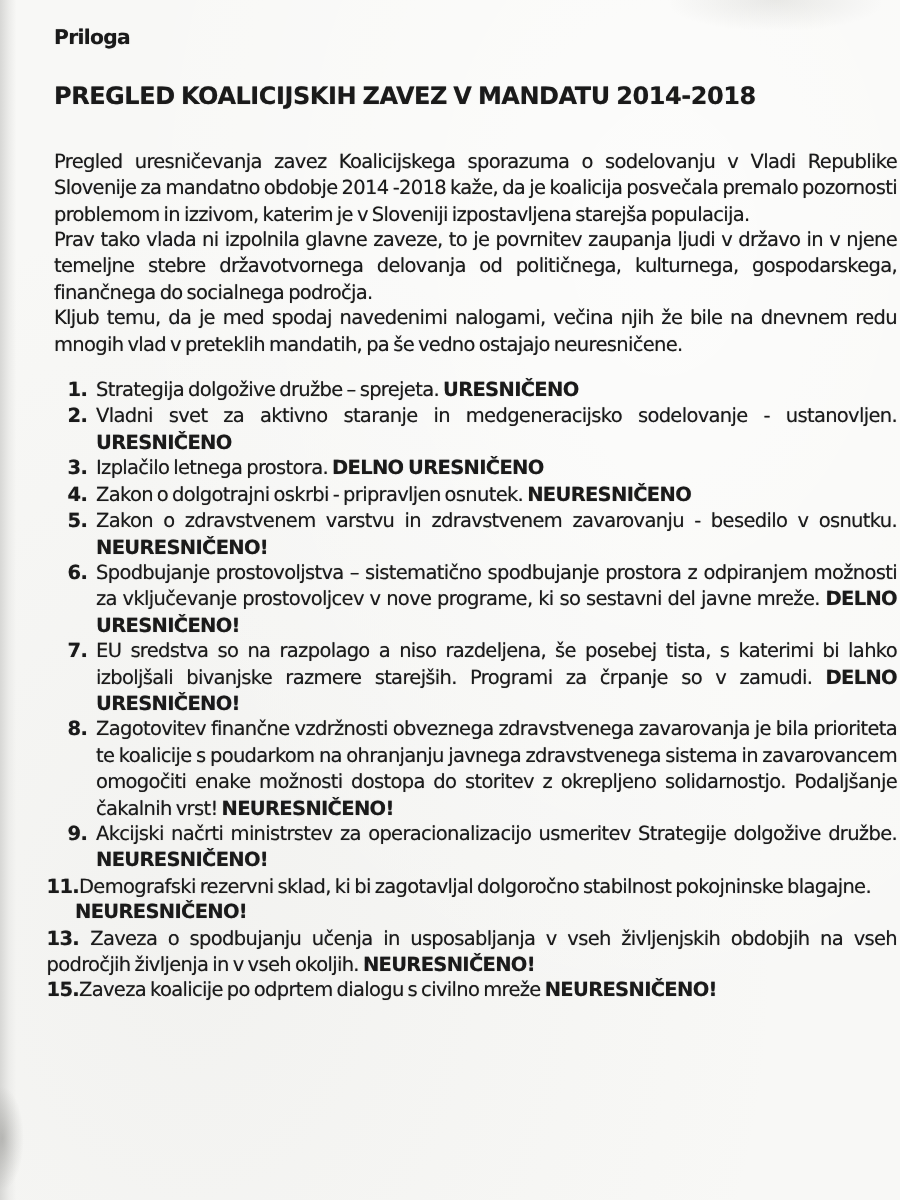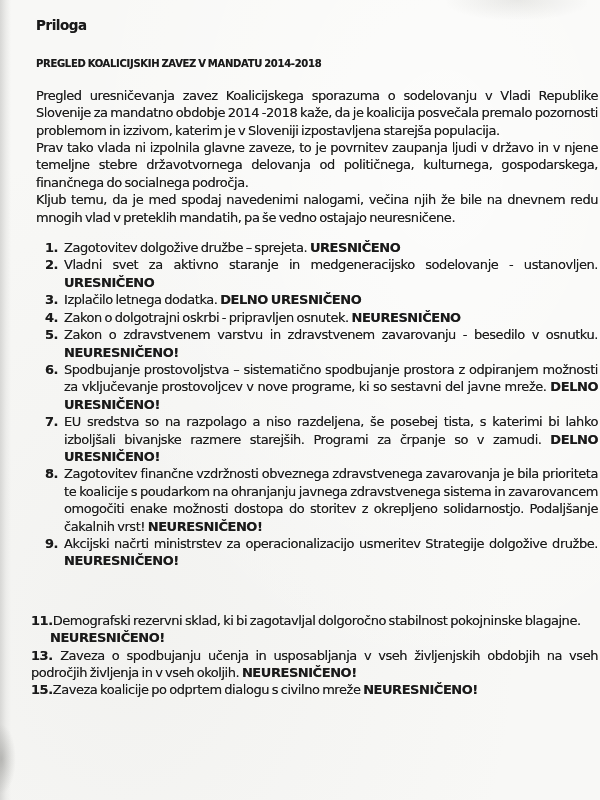--- a/index.html
+++ b/index.html
@@ -20,33 +20,33 @@
     padding-left:32px;
   }
   .edge-left{position:absolute;left:0;top:0;bottom:0;width:11px;
     background:linear-gradient(to right,#d7d7d5 0%,#ececea 55%,rgba(236,236,234,0) 100%);}
   .smudge-bl{position:absolute;left:0;bottom:6px;width:16px;height:70px;
     background:radial-gradient(ellipse at 10% 50%, rgba(120,120,116,.38), rgba(120,120,116,0) 70%);}
   .smudge-tr{position:absolute;right:45px;top:0;width:140px;height:20px;
     background:radial-gradient(ellipse at 50% 0%, rgba(185,185,181,.28), rgba(185,185,181,0) 75%);}
   .content{position:absolute;left:36px;right:34px;top:17px;}
   .label{font-weight:bold;font-size:13.5px;margin:0;}
-  .title{font-weight:bold;font-size:10px;letter-spacing:-0.3px;margin:21px 0 0 0;}
+  .title{font-weight:bold;font-size:16px;letter-spacing:-0.3px;margin:21px 0 0 0;}
   .para{margin:0;text-align:justify;}
-  .p-block{margin-top:14px;}
+  .p-block{margin-top:27px;}
   .p-kljub{}
   .list{margin-top:13px;}
   .item{text-align:justify;margin:0;}
   .item .num{font-weight:bold;}
   .item .status{font-weight:bold;}
   .item .status.plain{font-weight:normal;}
   .layout-hang{position:relative;padding-left:28px;}
   .layout-hang .num{position:absolute;left:9px;top:0;}
   .layout-flush{margin-left:-5px;}
-  .layout-flush-hang{margin-left:-5px;padding-left:19px;text-indent:-19px;text-align:left;margin-top:42px;}
+  .layout-flush-hang{margin-left:-5px;padding-left:19px;text-indent:-19px;text-align:left;}
 </style>
 </head>
 <body>
 
 <div class="page">
   <div class="edge-left"></div>
   <div class="smudge-bl"></div>
   <div class="smudge-tr"></div>
 
   <div class="content">
@@ -54,29 +54,29 @@
     <p class="title">PREGLED KOALICIJSKIH ZAVEZ V MANDATU 2014-2018</p>
 
     <div class="p-block">
       <p class="para">Pregled uresničevanja zavez Koalicijskega sporazuma o sodelovanju v Vladi Republike Slovenije za mandatno obdobje 2014 -2018 kaže, da je koalicija posvečala premalo pozornosti problemom in izzivom, katerim je v Sloveniji izpostavljena starejša populacija.</p>
       <p class="para">Prav tako vlada ni izpolnila glavne zaveze, to je povrnitev zaupanja ljudi v državo in v njene temeljne stebre državotvornega delovanja od političnega, kulturnega, gospodarskega, finančnega do socialnega področja.</p>
     </div>
     <p class="para p-kljub">Kljub temu, da je med spodaj navedenimi nalogami, večina njih že bile na dnevnem redu mnogih vlad v preteklih mandatih, pa še vedno ostajajo neuresničene.</p>
 
     <div class="list">
   <div class="item layout-hang">
-    <span class="num">1.</span><span class="txt">Zagotovitev dolgožive družbe – sprejeta. </span><span class="status">URESNIČENO</span>
+    <span class="num">1.</span><span class="txt">Strategija dolgožive družbe – sprejeta. </span><span class="status">URESNIČENO</span>
   </div>
 
   <div class="item layout-hang">
     <span class="num">2.</span><span class="txt">Vladni svet za aktivno staranje in medgeneracijsko sodelovanje - ustanovljen. </span><span class="status">URESNIČENO</span>
   </div>
 
   <div class="item layout-hang">
-    <span class="num">3.</span><span class="txt">Izplačilo letnega dodatka. </span><span class="status">DELNO URESNIČENO</span>
+    <span class="num">3.</span><span class="txt">Izplačilo letnega prostora. </span><span class="status">DELNO URESNIČENO</span>
   </div>
 
   <div class="item layout-hang">
     <span class="num">4.</span><span class="txt">Zakon o dolgotrajni oskrbi - pripravljen osnutek. </span><span class="status">NEURESNIČENO</span>
   </div>
 
   <div class="item layout-hang">
     <span class="num">5.</span><span class="txt">Zakon o zdravstvenem varstvu in zdravstvenem zavarovanju - besedilo v osnutku. </span><span class="status">NEURESNIČENO!</span>
   </div>
 

